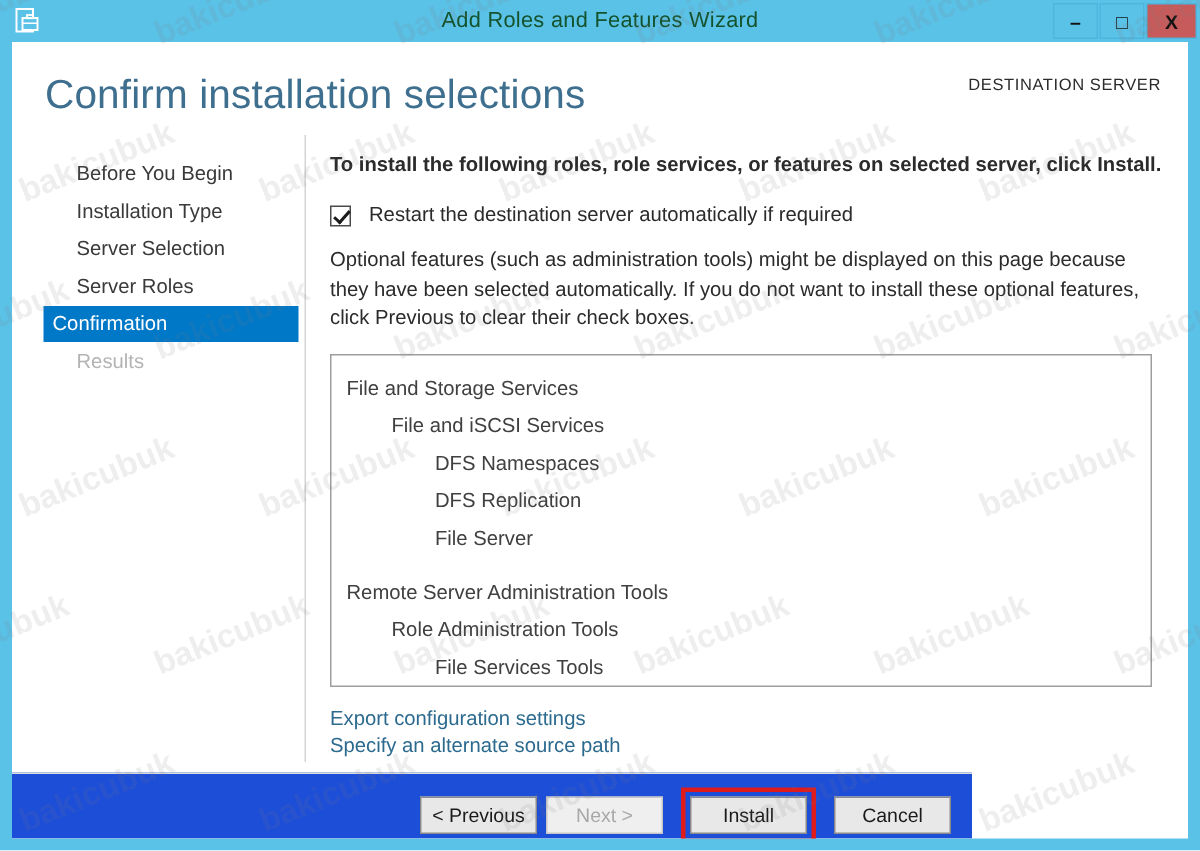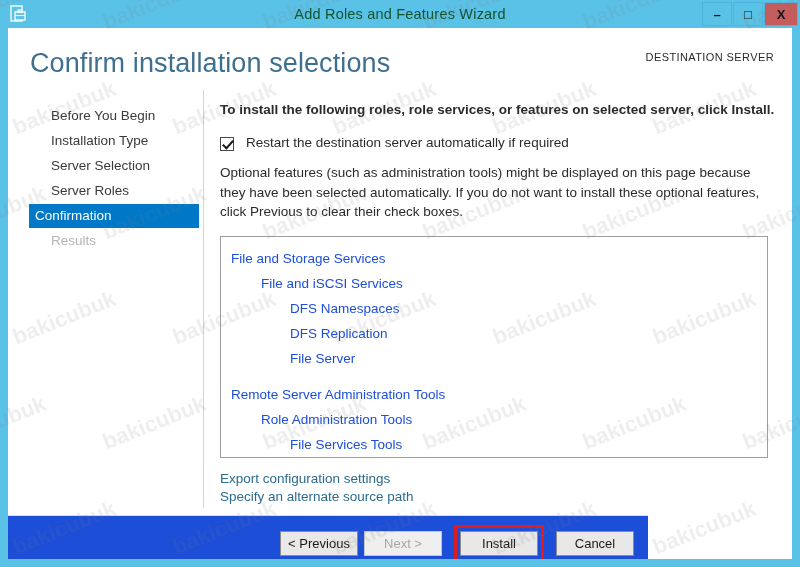--- a/index.html
+++ b/index.html
@@ -212,21 +212,21 @@
     margin-top: 14px;
     width: 548px;
     height: 222px;
     border: 1px solid #9e9e9e;
     background: #ffffff;
     padding: 9px 10px 0 10px;
     overflow: hidden;
   }
   .feat {
     font-size: 13.5px;
-    color: #1d4ed8;
+    color: #404040;
     line-height: 19px;
     padding: 3px 0;
     white-space: nowrap;
   }
   .feat.lvl0 { padding-left: 0px; }
   .feat.lvl1 { padding-left: 30px; }
   .feat.lvl2 { padding-left: 59px; }
   .feat.lvl3 { padding-left: 85px; }
   .feat.spacer { height: 11px; padding: 0; }
 

